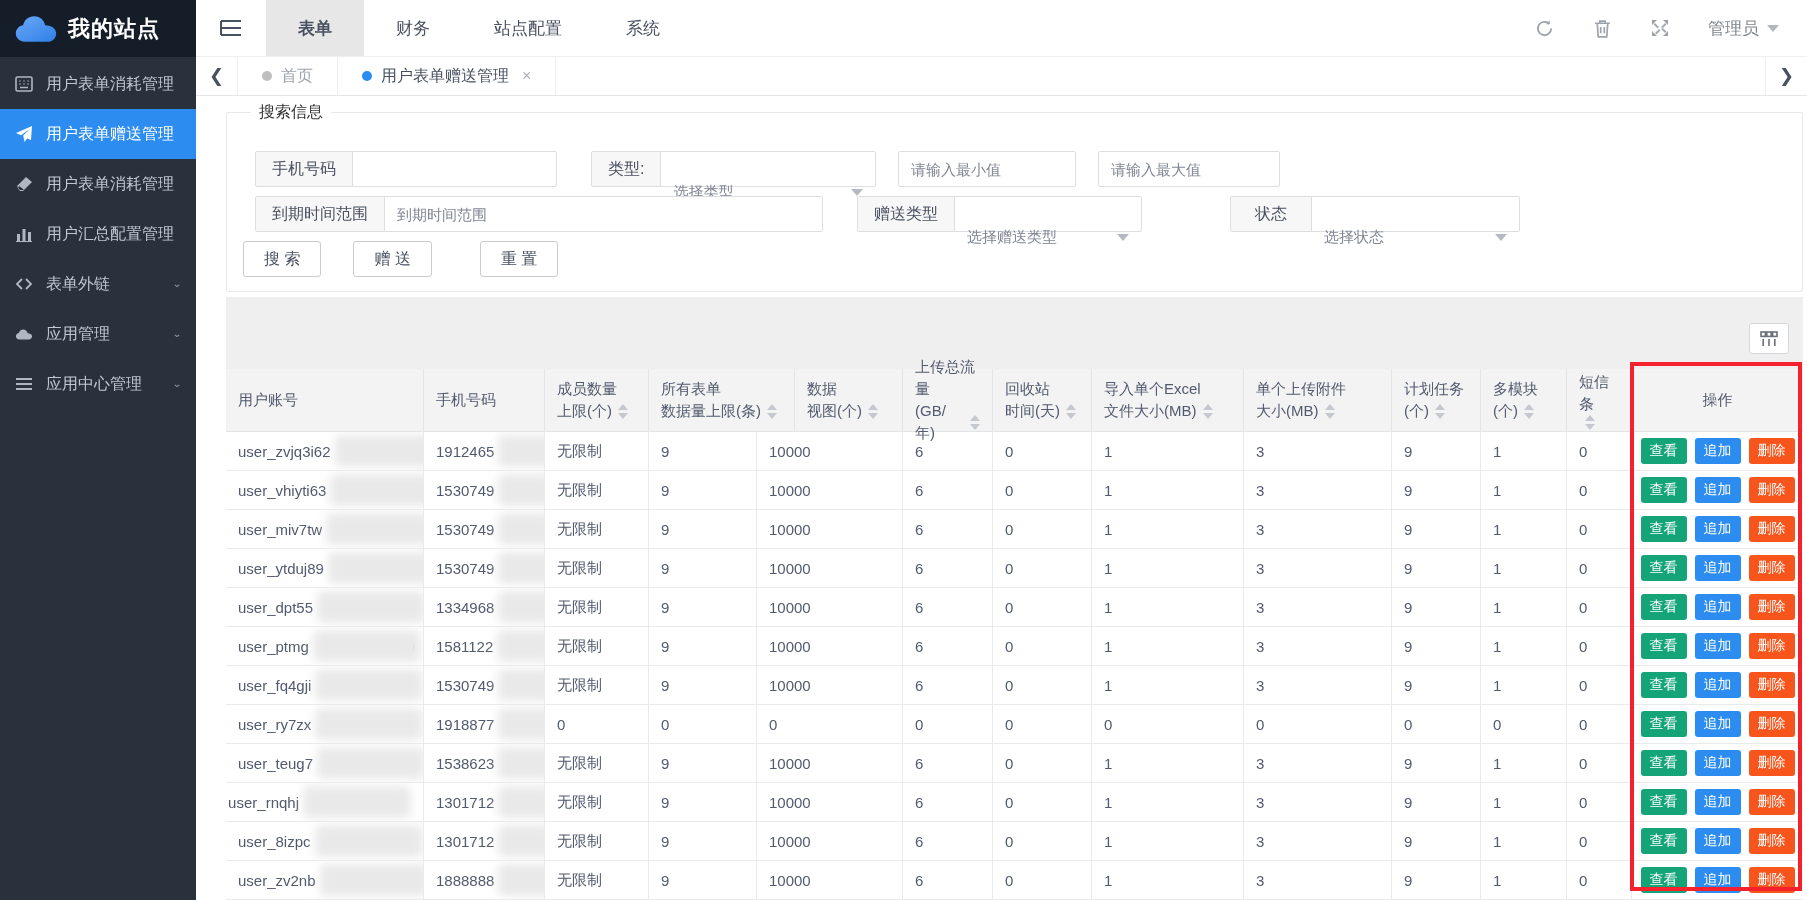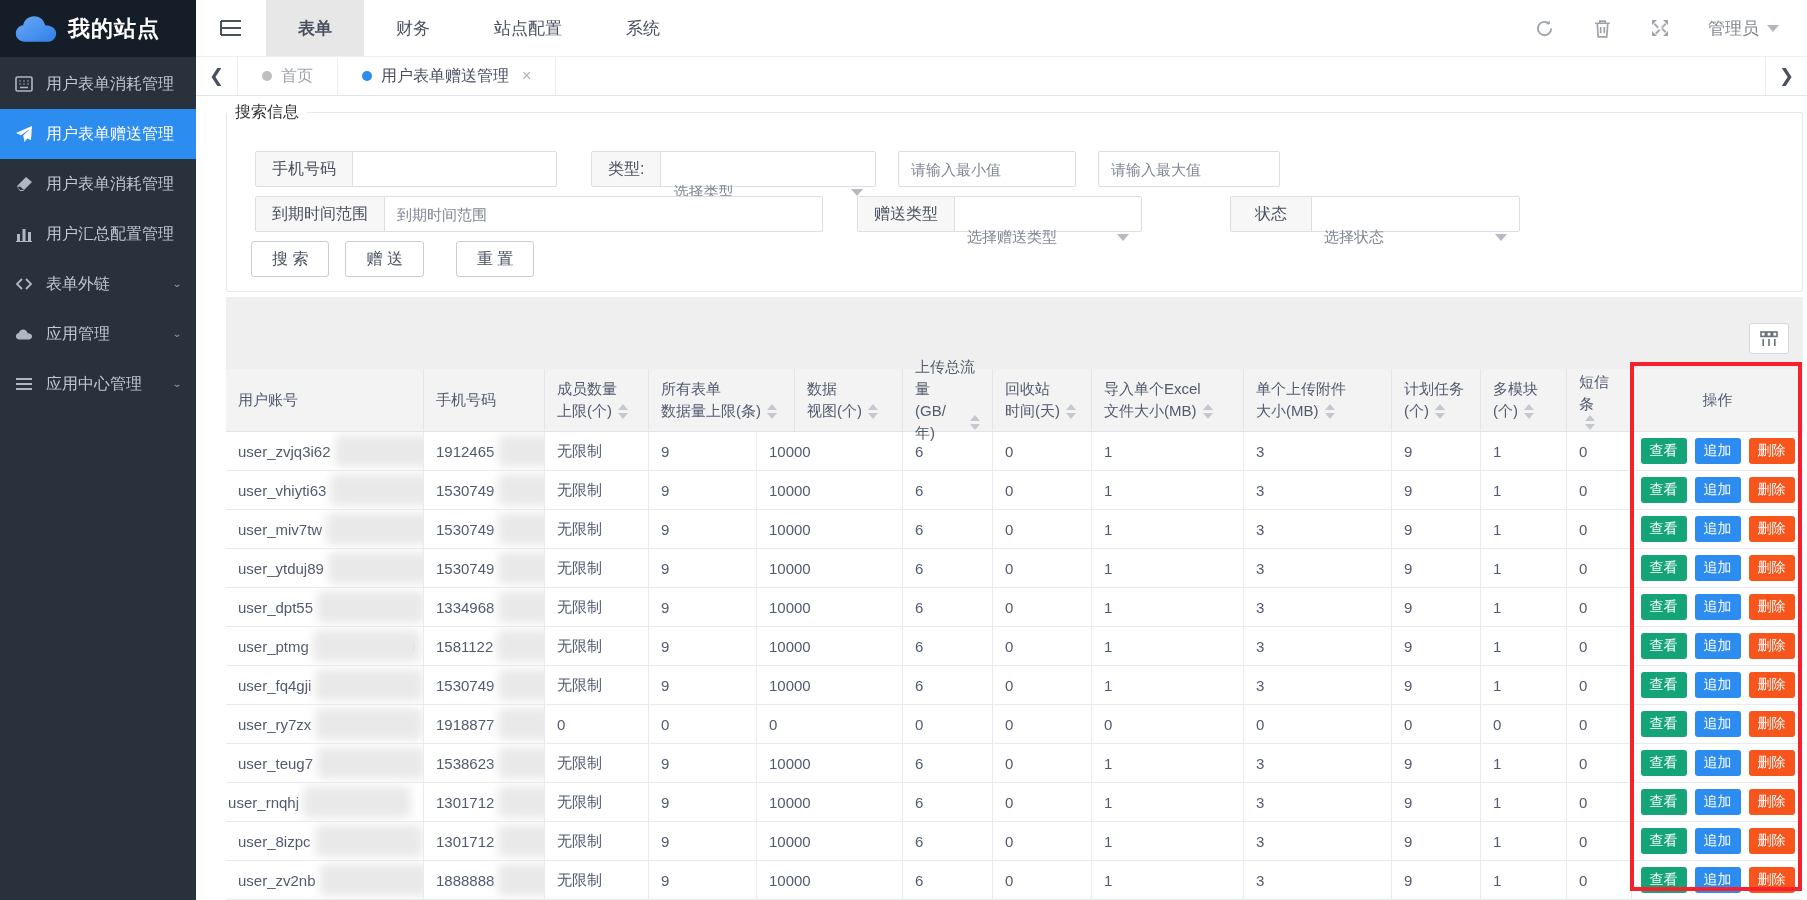--- a/index.html
+++ b/index.html
@@ -35,25 +35,25 @@
   .tab-arrow { width:42px; display:flex; align-items:center; justify-content:center; color:#495060; font-size:18px; border-right:1px solid #eee; cursor:pointer; }
   .tab-arrow.right { margin-left:auto; border-right:none; border-left:1px solid #eee; }
   .tab { display:flex; align-items:center; gap:9px; padding:0 24px; border-right:1px solid #eee; font-size:16px; color:#9ea3ab; cursor:pointer; }
   .tab .dot { width:10px; height:10px; border-radius:50%; background:#bfbfbf; }
   .tab.active { color:#495060; }
   .tab.active .dot { background:#2d8cf0; }
   .tab .tab-close { color:#b0b4ba; font-size:16px; margin-left:4px; cursor:pointer; }
 
   
   .search-fieldset { position:absolute; left:226px; top:112px; width:1577px; height:180px; border:1px solid #e6e9ec; border-radius:2px; }
-  .search-legend { position:absolute; top:-11px; left:0; background:#fff; padding:0 8px; font-size:16px; color:#333; }
+  .search-legend { position:absolute; top:-11px; left:24px; background:#fff; padding:0 8px; font-size:16px; color:#333; }
   .form-row { position:absolute; display:flex; }
   .row1 { left:28px; top:38px; gap:22px; }
   .row2 { left:28px; top:83px; gap:22px; }
-  .row3 { left:24px; top:128px; gap:16px; }
+  .row3 { left:16px; top:128px; gap:32px; }
   .field { display:flex; height:36px; border:1px solid #dcdee2; border-radius:2px; background:#fff; }
   .field-label { background:#f7f7f7; border-right:1px solid #dcdee2; display:flex; align-items:center; justify-content:center; padding:0 16px; font-size:16px; color:#495060; white-space:nowrap; }
   .field input { border:none; outline:none; font-size:15px; color:#495060; padding:0 12px; background:transparent; }
   .field input::placeholder { color:#808695; opacity:1; }
   .lone-input { height:36px; border:1px solid #dcdee2; border-radius:2px; font-size:15px; color:#495060; padding:0 12px; outline:none; }
   .lone-input::placeholder { color:#808695; opacity:1; }
   .select-box { display:flex; align-items:center; justify-content:space-between; padding:0 12px; font-size:15px; color:#808695; cursor:pointer;margin-top:40px; }
   .select-caret { width:0; height:0; border-left:6px solid transparent; border-right:6px solid transparent; border-top:7px solid #b6bac0; margin-left:12px; }
   .btn { height:36px; background:#fff; border:1px solid #c9ccd1; border-radius:3px; font-size:16px; color:#495060; padding:0 20px; cursor:pointer; font-family:inherit; }
 

